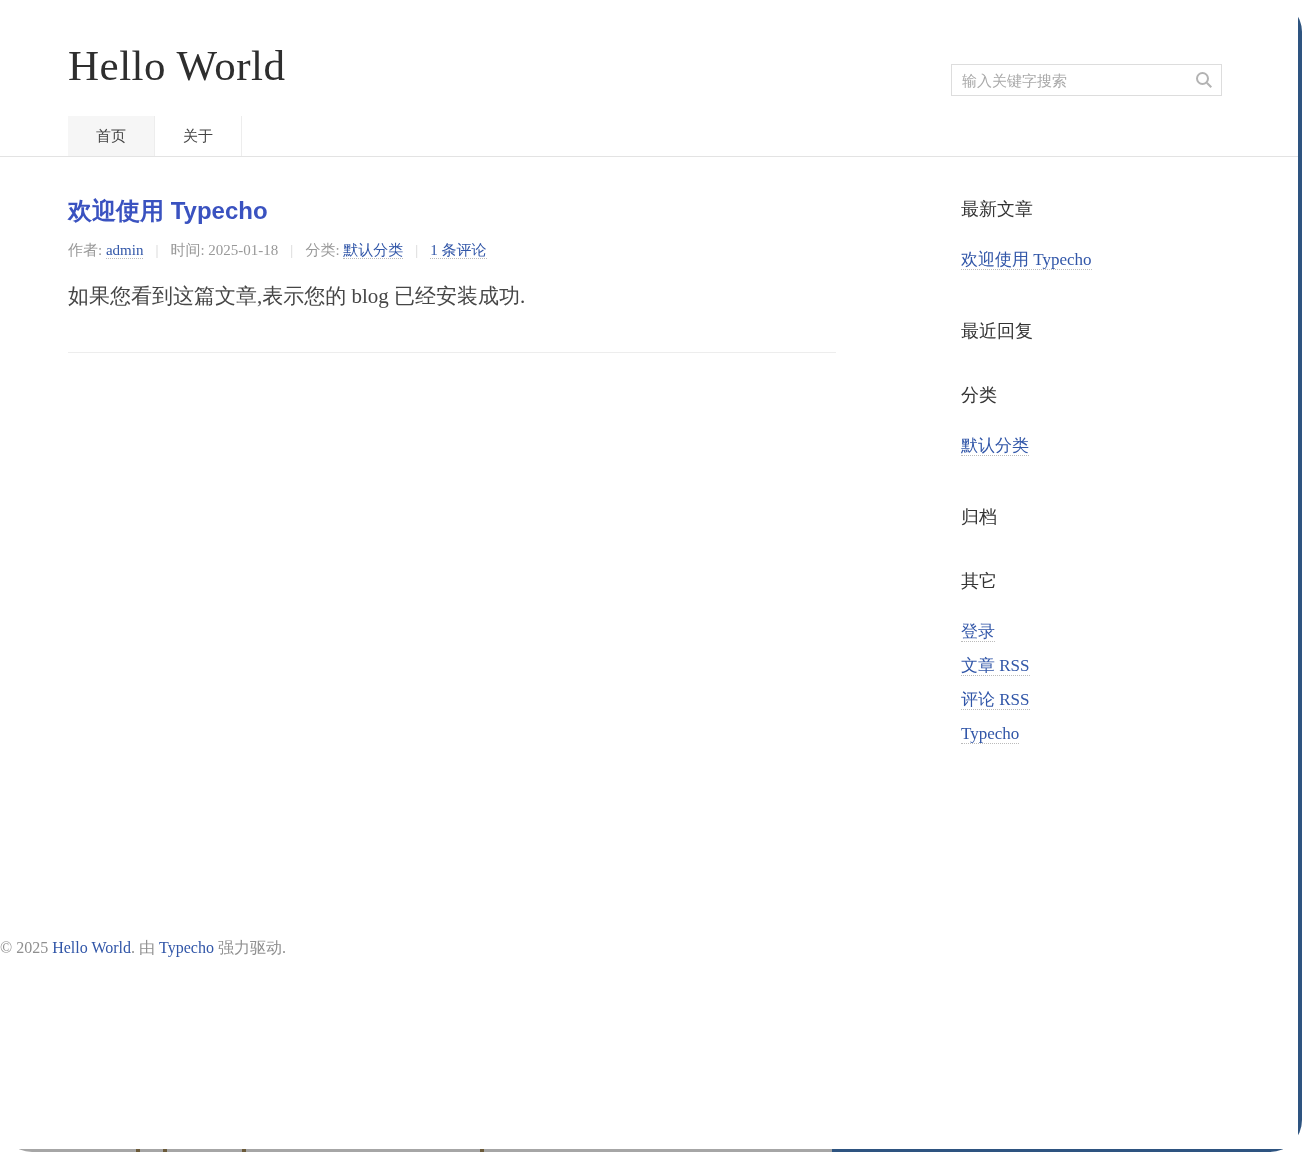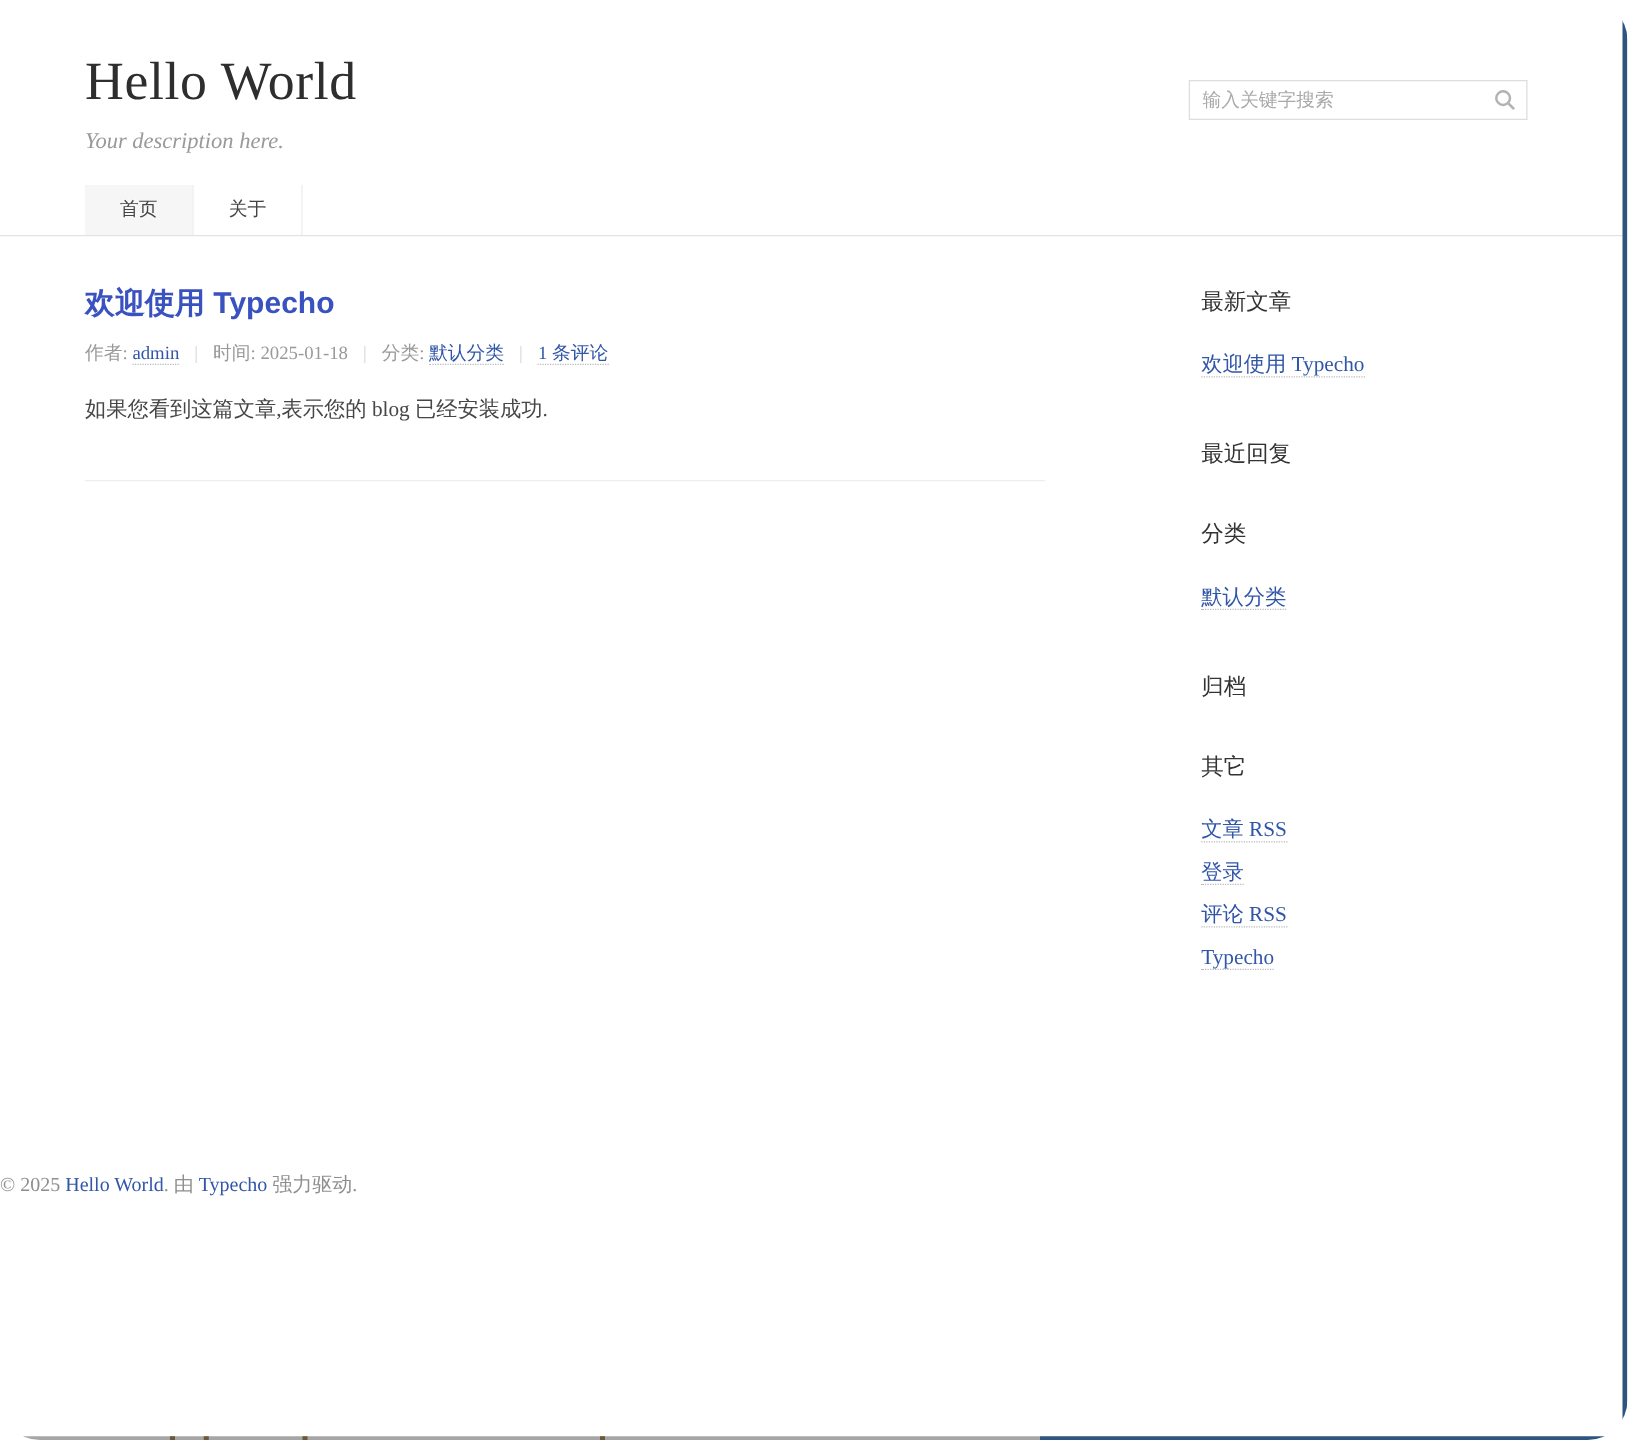--- a/index.html
+++ b/index.html
@@ -88,21 +88,21 @@
   .post-meta .sep { color: #d5d5d5; margin: 0 12px; }
   a.meta-link, a.side-link, .reply-author {
     color: #3156a8;
     text-decoration: none;
     border-bottom: 1px dotted #bbb;
     cursor: pointer;
   }
   .post-body {
     margin-top: 26px;
     font-family: "Liberation Serif", "DejaVu Serif", serif;
-    font-size: 17px; line-height: 20px;
+    font-size: 21px; line-height: 20px;
     color: #464646;
   }
   .post-divider {
     margin: 46px 0 0;
     border: 0;
     border-top: 1px solid #ededed;
   }
 
   
   .sidebar { margin-left: auto; width: 273px; padding-top: 42px; }
@@ -154,21 +154,20 @@
   .speck.s4 { left: 480px; }
 </style>
 </head>
 <body>
 
 <div class="page">
 
   <div class="header">
     <div class="container header-inner">
       <h1 class="site-title">Hello World</h1>
-      <p class="site-description">Your description here.</p>
 
       <div class="search-form">
         <input class="search-input" type="text" placeholder="输入关键字搜索" style="">
         <button class="search-btn">
           <span>
             <svg width="18" height="18" viewBox="0 0 18 18" fill="none">
               <circle cx="7.5" cy="7.5" r="5.5" stroke="#b3b3b3" stroke-width="2"></circle>
               <line x1="11.8" y1="11.8" x2="16.3" y2="16.3" stroke="#b3b3b3" stroke-width="2"></line>
             </svg>
           </span>
@@ -217,22 +216,22 @@
         </ul>
       </section>
 
       <section class="side-section">
         <h3 class="side-heading">归档</h3>
       </section>
 
       <section class="side-section">
         <h3 class="side-heading">其它</h3>
         <ul class="side-list">
+          <li><a class="side-link">登录</a></li>
           <li><a class="side-link">文章 RSS</a></li>
-          <li><a class="side-link">登录</a></li>
           <li><a class="side-link">评论 RSS</a></li>
           <li><a class="side-link">Typecho</a></li>
         </ul>
       </section>
 
     </aside>
   </div>
 
   <div class="footer"><span>© 2025 </span><a>Hello World</a><span>. 由 </span><a>Typecho</a><span> 强力驱动.</span></div>
 

